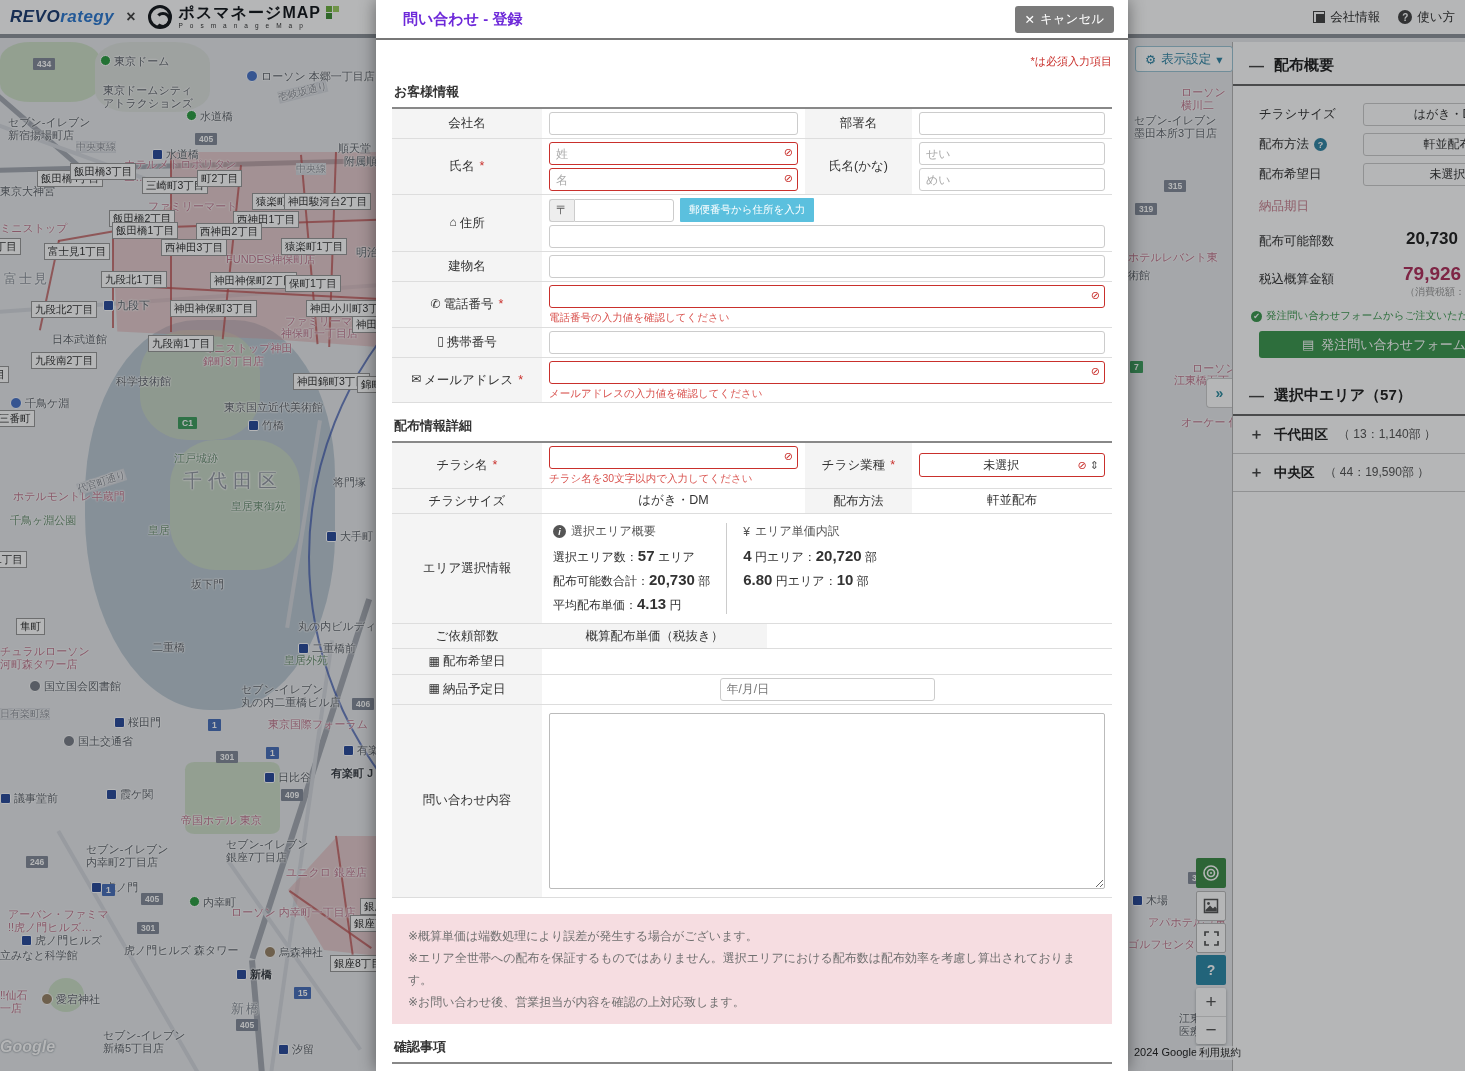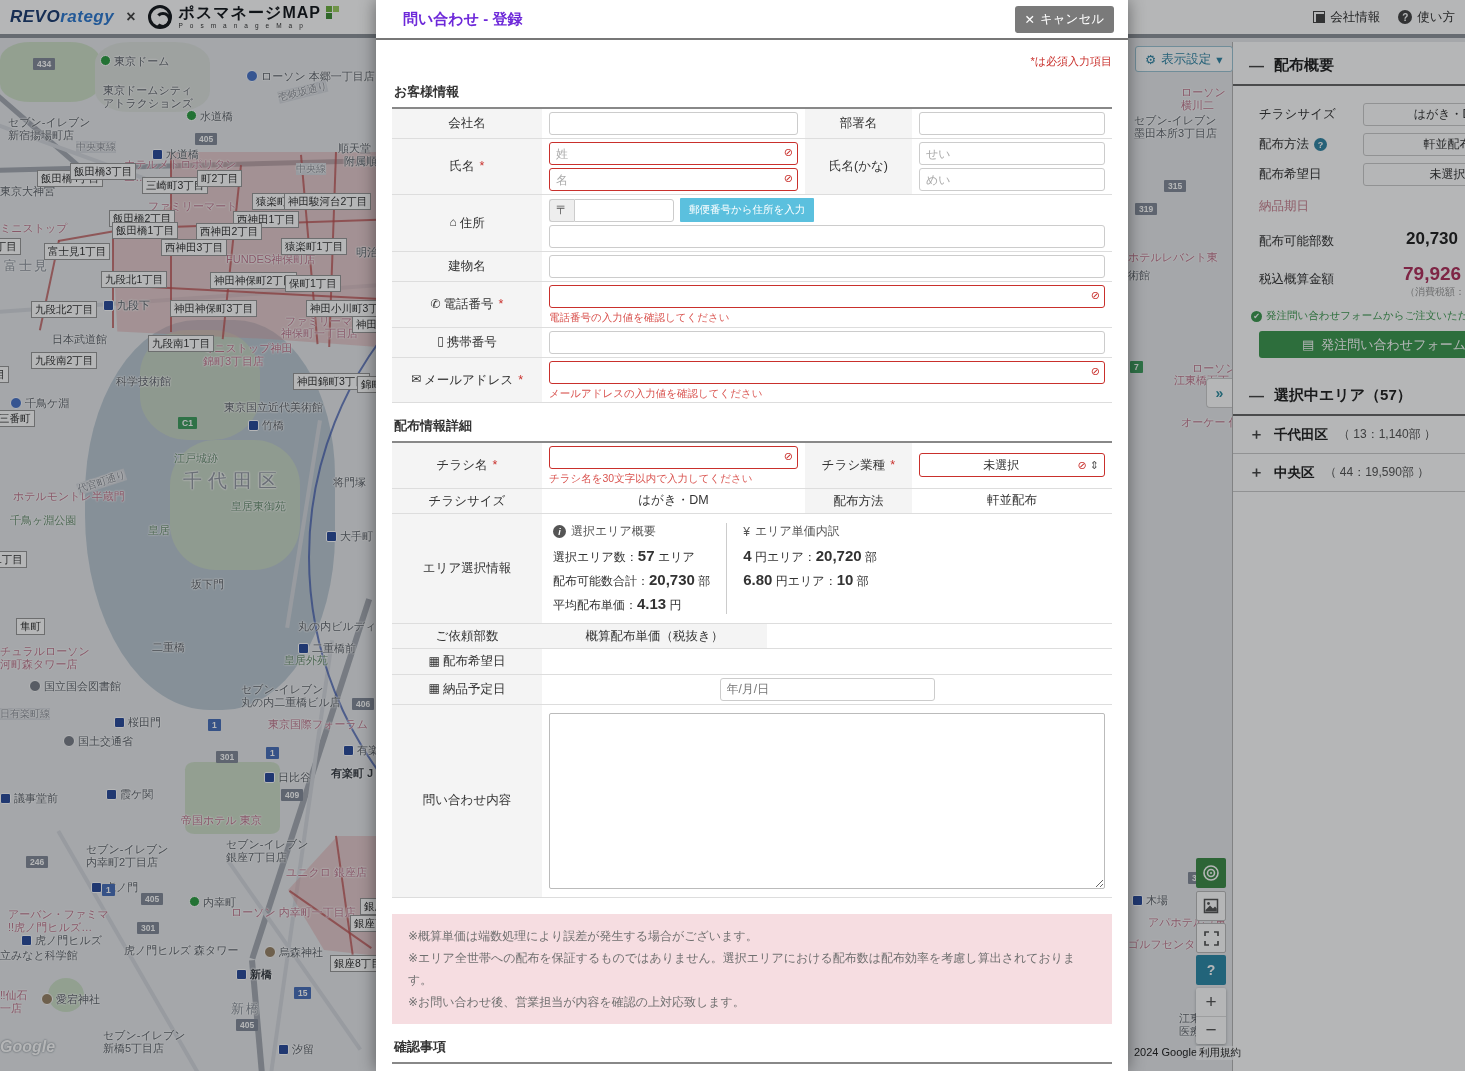--- a/index.html
+++ b/index.html
@@ -271,21 +271,21 @@
         </div>
         <div class="poi" style="left: 0px; top: 185px;">
           <div>東京大神宮</div>
         </div>
         <div class="poi pink" style="left: 148px; top: 200px;">
           <div>ファミリーマート</div>
         </div>
         <div class="poi pink" style="left: 0px; top: 222px;">
           <div>ミニストップ</div>
         </div>
-        <div class="poi town" style="left: 4px; top: 258px;">
+        <div class="poi town" style="left: 4px; top: 271px;">
           <div>富士見</div>
         </div>
         <div class="poi pink" style="left: 226px; top: 253px;">
           <div>FUNDES神保町店</div>
         </div>
         <div class="poi" style="left: 356px; top: 246px;">
           <div>明治大</div>
         </div>
         <div class="poi" style="left: 103px; top: 299px;">
           <div class="mIco"></div>

